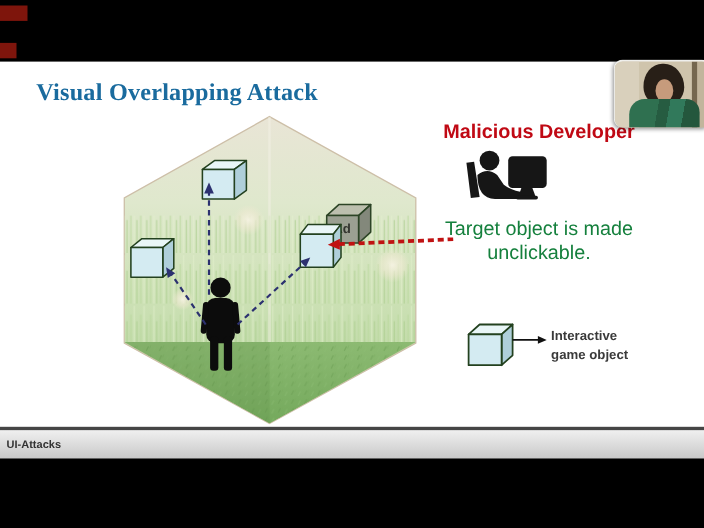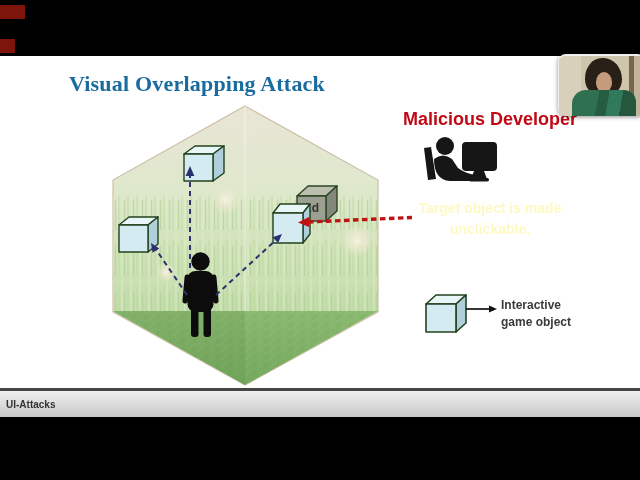--- a/index.html
+++ b/index.html
@@ -10,32 +10,32 @@
   .abs{position:absolute;}
   
   .top-bar{left:0;top:0;width:640px;height:56px;background:#000;}
   .corner-mark-1{left:0;top:5px;width:25px;height:14px;background:#7e150c;}
   .corner-mark-2{left:0;top:39px;width:15px;height:14px;background:#7e150c;}
   
   .slide{left:0;top:56px;width:640px;height:333px;background:#ffffff;}
   .slide-title{
     left:33px;top:71px;width:400px;
     font-family:"Liberation Serif",serif;font-weight:bold;
-    font-size:22px;color:#1a6b9e;letter-spacing:.2px;margin-left:36px;
+    font-size:22px;color:#1a6b9e;letter-spacing:.2px;
   }
   .scene-svg{left:0;top:0;width:640px;height:480px;}
   
   .malicious-label{
     left:402px;top:109px;width:176px;text-align:center;
     font-size:18px;font-weight:bold;color:#c00914;
   }
   .dev-icon-svg{left:421px;top:133px;width:78px;height:50px;}
   .target-text{
     left:402px;top:198px;width:176px;text-align:center;
-    font-size:14px;font-weight:bold;color:#fef9c3;line-height:21px;
+    font-size:18px;font-weight:normal;color:#15803d;line-height:21px;
   }
   .legend-cube-svg{left:424px;top:290px;width:44px;height:46px;}
   .legend-arrow-svg{left:464px;top:302px;width:34px;height:14px;}
   .legend-text{
     left:501px;top:297px;width:110px;text-align:left;
     font-size:12px;font-weight:bold;color:#3a3a3a;line-height:17px;
   }
   
   .webcam{
     left:558px;top:54px;width:82px;height:60px;

